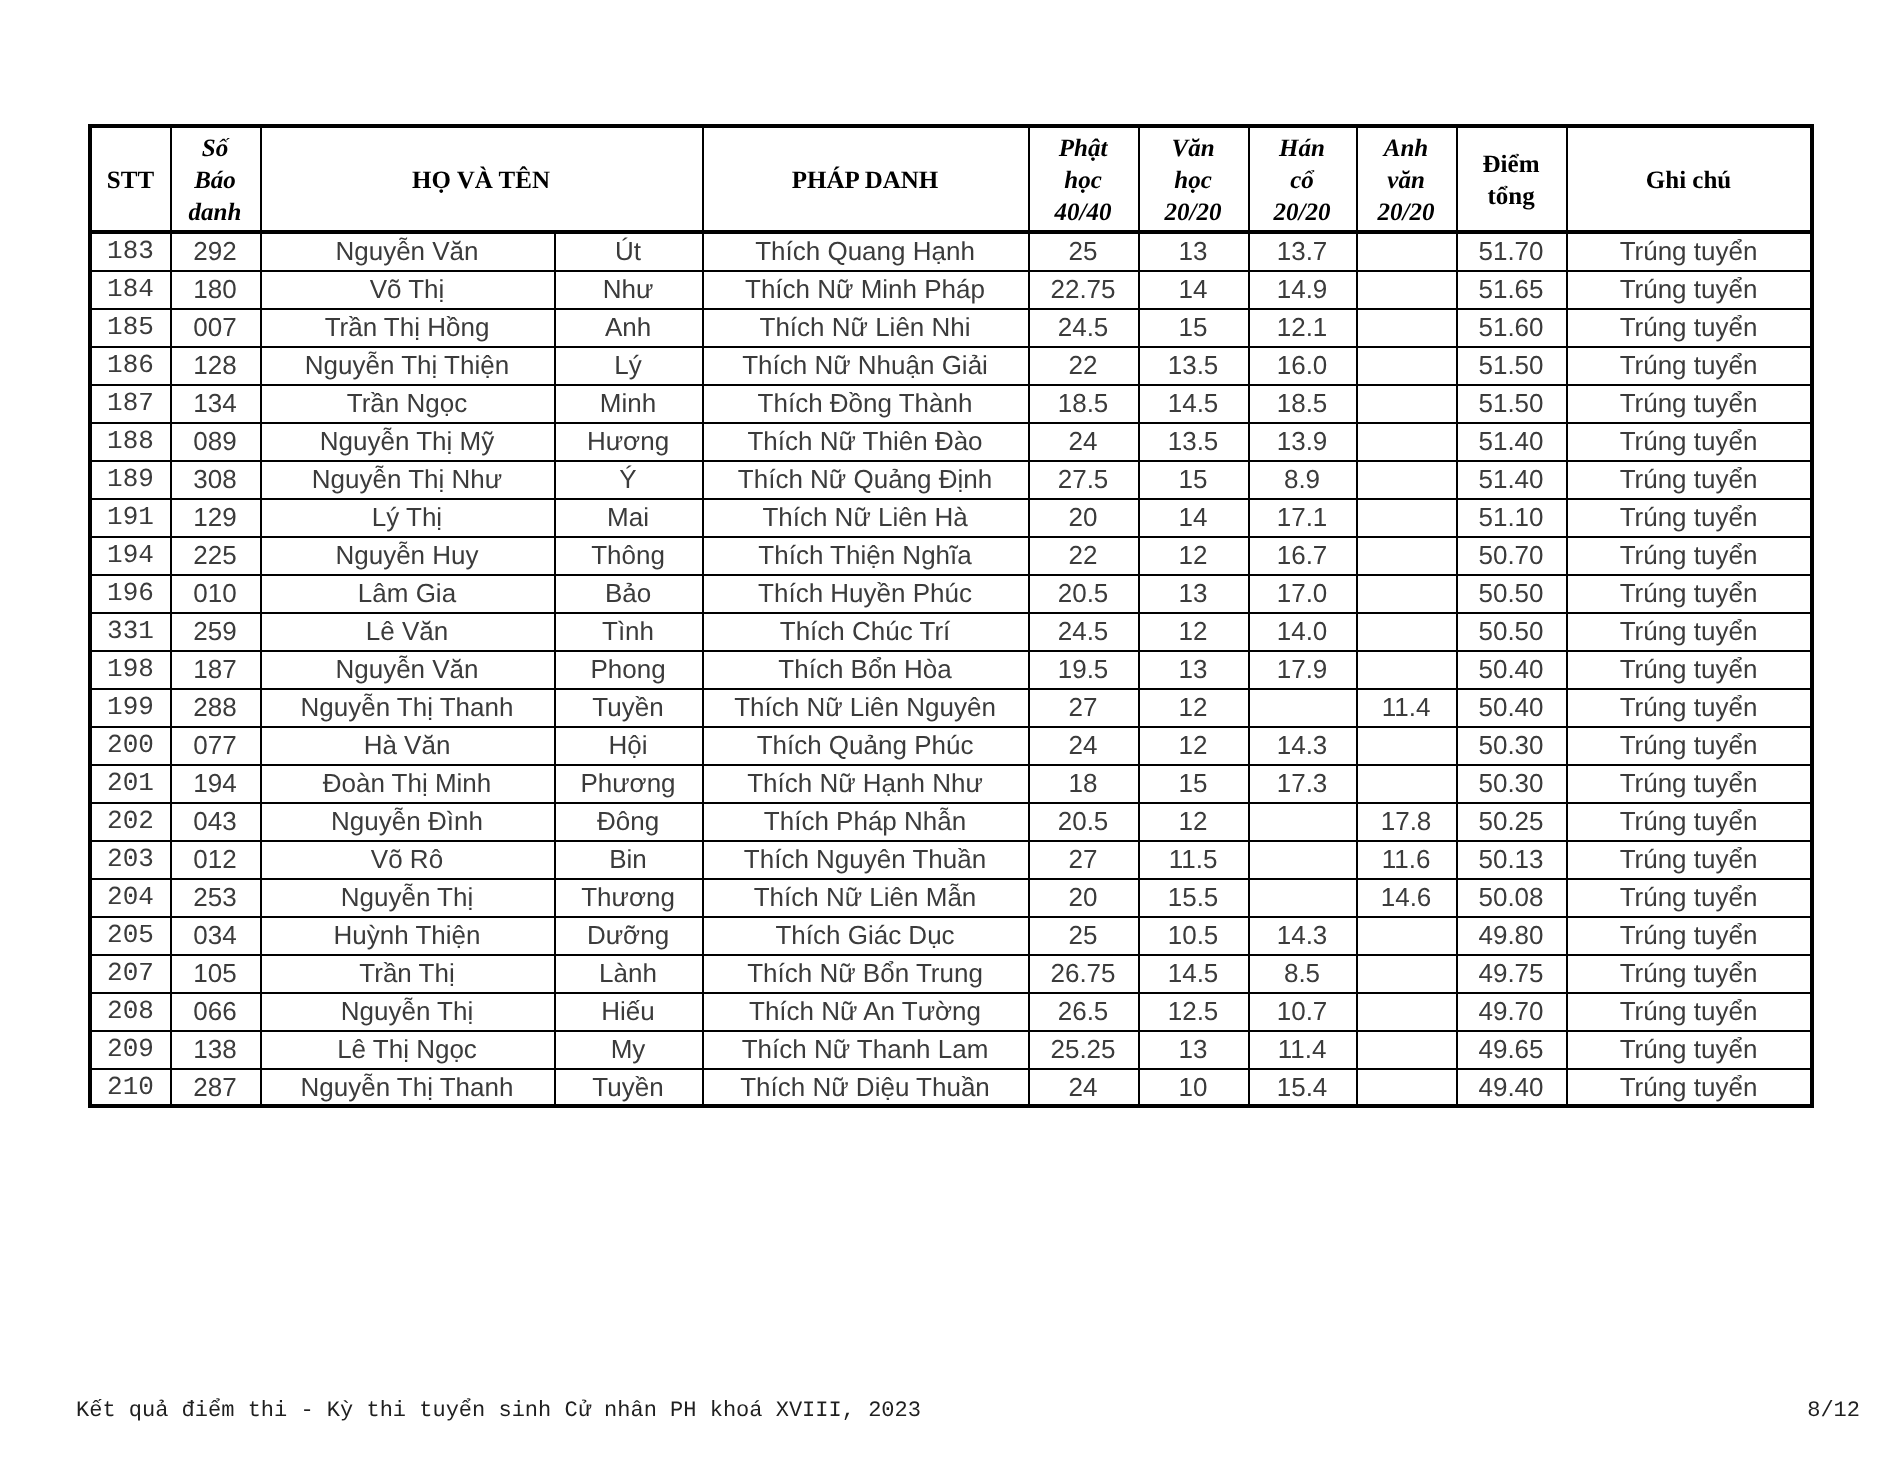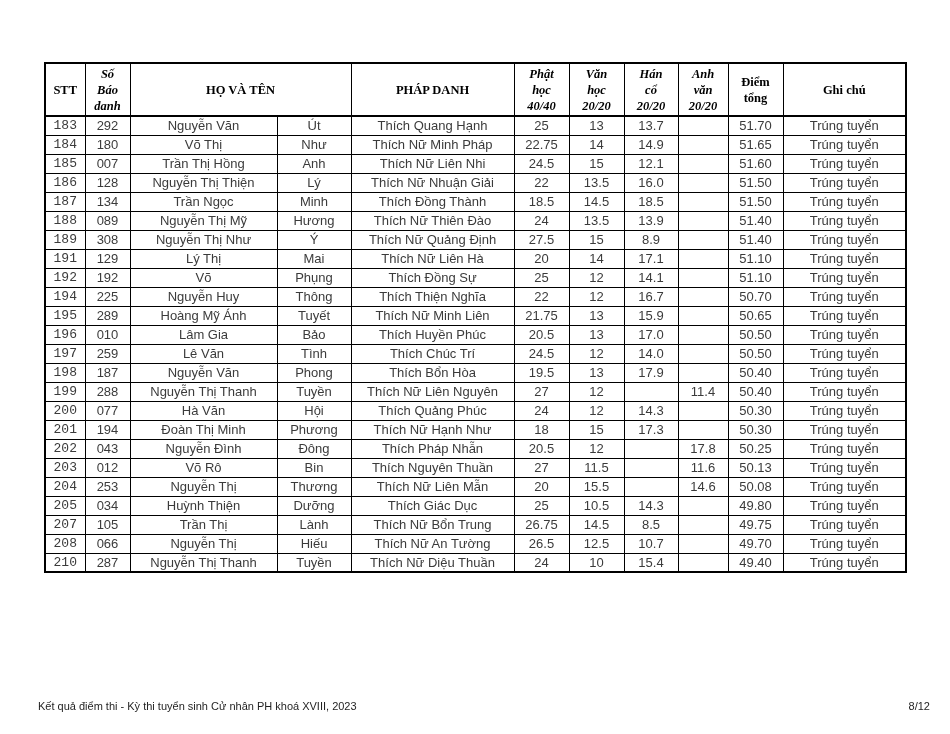--- a/index.html
+++ b/index.html
@@ -65,20 +65,21 @@
   }
 
   .footer {
     position: absolute;
     left: 38px; right: 20px; top: 700px;
     display: flex;
     justify-content: space-between;
     align-items: baseline;
     font-size: 11px;
     color: #1f1f1f;
+    font-family: Liberation Mono, monospace;
   }
 </style>
 </head>
 <body>
 
 <div class="page">
 
   <table class="results">
     <colgroup>
       <col style="width:40px">
@@ -217,73 +218,47 @@
           <td class="c-ten">Mai</td>
           <td class="c-phap-danh">Thích Nữ Liên Hà</td>
           <td class="c-phat-hoc">20</td>
           <td class="c-van-hoc">14</td>
           <td class="c-han-co">17.1</td>
           <td class="c-anh-van"></td>
           <td class="c-diem-tong">51.10</td>
           <td class="c-ghi-chu">Trúng tuyển</td>
         </tr>
         <tr>
-          <td class="c-stt">192</td>
-          <td class="c-bao-danh">192</td>
-          <td class="c-ho">Võ</td>
-          <td class="c-ten">Phụng</td>
-          <td class="c-phap-danh">Thích Đồng Sự</td>
-          <td class="c-phat-hoc">25</td>
-          <td class="c-van-hoc">12</td>
-          <td class="c-han-co">14.1</td>
-          <td class="c-anh-van"></td>
-          <td class="c-diem-tong">51.10</td>
-          <td class="c-ghi-chu">Trúng tuyển</td>
-        </tr>
-        <tr>
           <td class="c-stt">194</td>
           <td class="c-bao-danh">225</td>
           <td class="c-ho">Nguyễn Huy</td>
           <td class="c-ten">Thông</td>
           <td class="c-phap-danh">Thích Thiện Nghĩa</td>
           <td class="c-phat-hoc">22</td>
           <td class="c-van-hoc">12</td>
           <td class="c-han-co">16.7</td>
           <td class="c-anh-van"></td>
           <td class="c-diem-tong">50.70</td>
           <td class="c-ghi-chu">Trúng tuyển</td>
         </tr>
         <tr>
-          <td class="c-stt">195</td>
-          <td class="c-bao-danh">289</td>
-          <td class="c-ho">Hoàng Mỹ Ánh</td>
-          <td class="c-ten">Tuyết</td>
-          <td class="c-phap-danh">Thích Nữ Minh Liên</td>
-          <td class="c-phat-hoc">21.75</td>
-          <td class="c-van-hoc">13</td>
-          <td class="c-han-co">15.9</td>
-          <td class="c-anh-van"></td>
-          <td class="c-diem-tong">50.65</td>
-          <td class="c-ghi-chu">Trúng tuyển</td>
-        </tr>
-        <tr>
           <td class="c-stt">196</td>
           <td class="c-bao-danh">010</td>
           <td class="c-ho">Lâm Gia</td>
           <td class="c-ten">Bảo</td>
           <td class="c-phap-danh">Thích Huyền Phúc</td>
           <td class="c-phat-hoc">20.5</td>
           <td class="c-van-hoc">13</td>
           <td class="c-han-co">17.0</td>
           <td class="c-anh-van"></td>
           <td class="c-diem-tong">50.50</td>
           <td class="c-ghi-chu">Trúng tuyển</td>
         </tr>
         <tr>
-          <td class="c-stt">197</td>
+          <td class="c-stt">331</td>
           <td class="c-bao-danh">259</td>
           <td class="c-ho">Lê Văn</td>
           <td class="c-ten">Tình</td>
           <td class="c-phap-danh">Thích Chúc Trí</td>
           <td class="c-phat-hoc">24.5</td>
           <td class="c-van-hoc">12</td>
           <td class="c-han-co">14.0</td>
           <td class="c-anh-van"></td>
           <td class="c-diem-tong">50.50</td>
           <td class="c-ghi-chu">Trúng tuyển</td>
@@ -412,20 +387,33 @@
           <td class="c-ten">Hiếu</td>
           <td class="c-phap-danh">Thích Nữ An Tường</td>
           <td class="c-phat-hoc">26.5</td>
           <td class="c-van-hoc">12.5</td>
           <td class="c-han-co">10.7</td>
           <td class="c-anh-van"></td>
           <td class="c-diem-tong">49.70</td>
           <td class="c-ghi-chu">Trúng tuyển</td>
         </tr>
         <tr>
+          <td class="c-stt">209</td>
+          <td class="c-bao-danh">138</td>
+          <td class="c-ho">Lê Thị Ngọc</td>
+          <td class="c-ten">My</td>
+          <td class="c-phap-danh">Thích Nữ Thanh Lam</td>
+          <td class="c-phat-hoc">25.25</td>
+          <td class="c-van-hoc">13</td>
+          <td class="c-han-co">11.4</td>
+          <td class="c-anh-van"></td>
+          <td class="c-diem-tong">49.65</td>
+          <td class="c-ghi-chu">Trúng tuyển</td>
+        </tr>
+        <tr>
           <td class="c-stt">210</td>
           <td class="c-bao-danh">287</td>
           <td class="c-ho">Nguyễn Thị Thanh</td>
           <td class="c-ten">Tuyền</td>
           <td class="c-phap-danh">Thích Nữ Diệu Thuần</td>
           <td class="c-phat-hoc">24</td>
           <td class="c-van-hoc">10</td>
           <td class="c-han-co">15.4</td>
           <td class="c-anh-van"></td>
           <td class="c-diem-tong">49.40</td>

